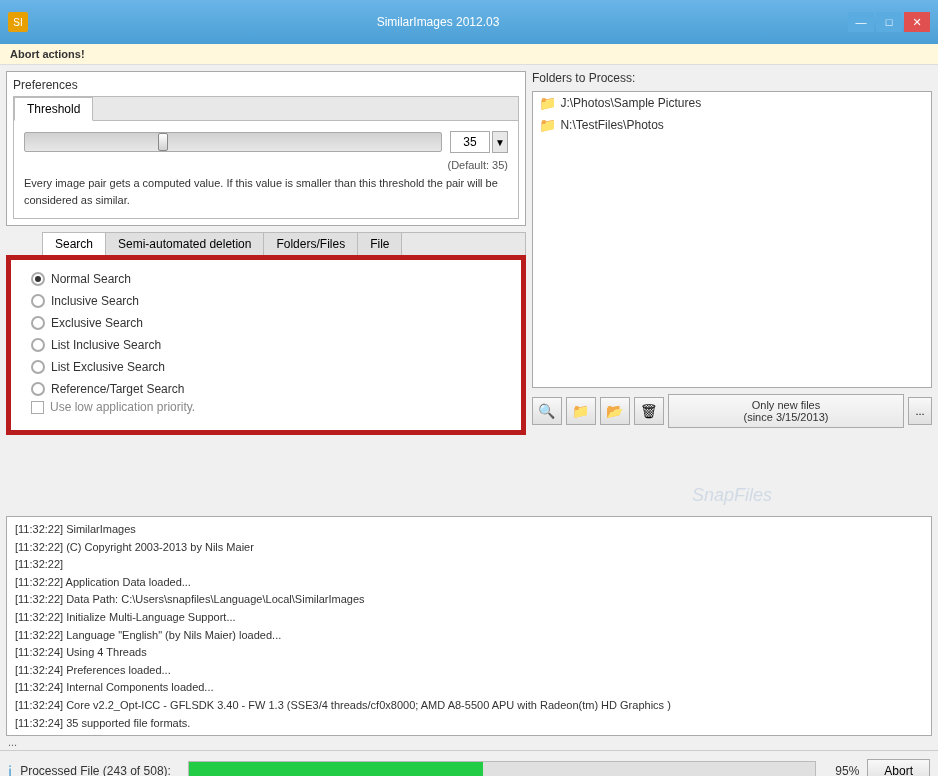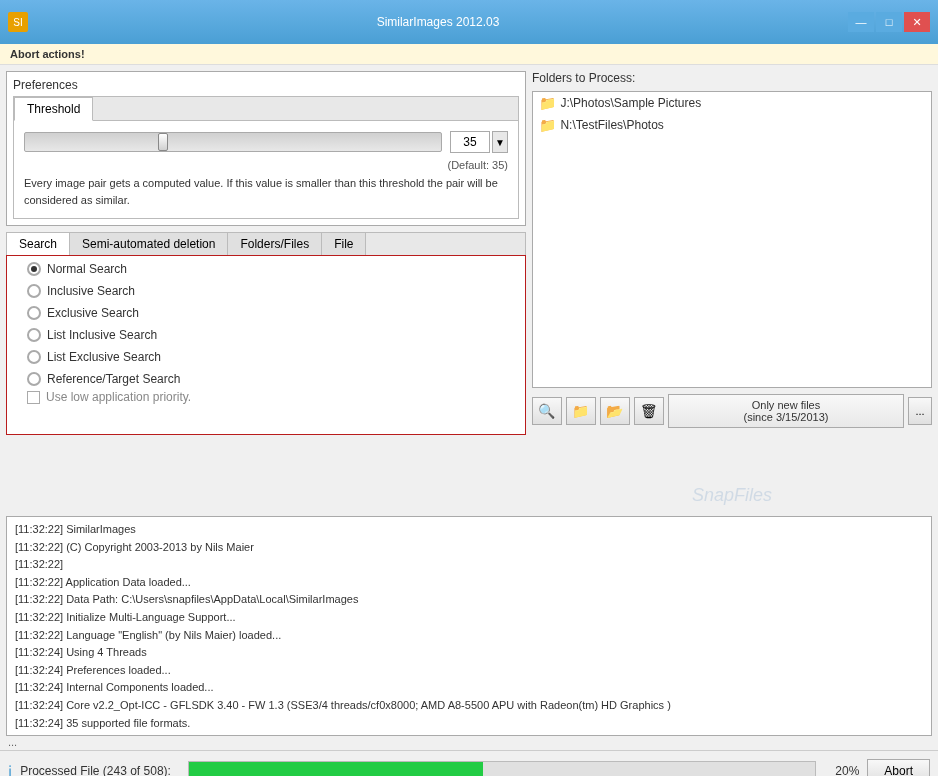--- a/index.html
+++ b/index.html
@@ -186,34 +186,35 @@
       line-height: 1.5;
       margin-top: 4px;
     }
 
     
     .search-tab-header {
       display: flex;
       background: #e8e8e8;
       border: 1px solid #bbb;
       border-bottom: none;
+      margin-left: 36px;
     }
     .search-tab-item {
       padding: 4px 12px;
       font-size: 12px;
       cursor: pointer;
       border-right: 1px solid #bbb;
       background: #e0e0e0;
     }
     .search-tab-item.active {
       background: white;
     }
     .search-tab-content {
-      border: 1px solid #b91c1c;
-      padding: 6px 20px;
+      border: 5px solid #b91c1c;
+      padding: 12px 20px;
       background: white;
       min-height: 180px;
     }
 
     
     .radio-group {
       display: flex;
       flex-direction: column;
       gap: 8px;
     }
@@ -535,37 +536,37 @@
       </div>
     </div>
 
   </div>
 
   <div class="log-area" id="log-container">
   <div class="log-line">[11:32:22] SimilarImages</div>
       <div class="log-line">[11:32:22] (C) Copyright 2003-2013 by Nils Maier</div>
       <div class="log-line">[11:32:22]</div>
       <div class="log-line">[11:32:22] Application Data loaded...</div>
-      <div class="log-line">[11:32:22] Data Path: C:\Users\snapfiles\AppData\Local\SimilarImages</div>
+      <div class="log-line">[11:32:22] Data Path: C:\Users\snapfiles\Language\Local\SimilarImages</div>
       <div class="log-line">[11:32:22] Initialize Multi-Language Support...</div>
       <div class="log-line">[11:32:22] Language "English" (by Nils Maier) loaded...</div>
       <div class="log-line">[11:32:24] Using 4 Threads</div>
       <div class="log-line">[11:32:24] Preferences loaded...</div>
       <div class="log-line">[11:32:24] Internal Components loaded...</div>
       <div class="log-line">[11:32:24] Core v2.2_Opt-ICC - GFLSDK 3.40 - FW 1.3 (SSE3/4 threads/cf0x8000; AMD A8-5500 APU with Radeon(tm) HD Graphics   )</div>
       <div class="log-line">[11:32:24] 35 supported file formats.</div>
       <div class="log-line">[11:32:24] Ready...</div>
     </div>
 
   <div class="bottom-section">
     <div class="status-sub">...</div>
     <div class="status-bar">
       <span class="status-icon">ℹ</span>
       <span class="status-text">Processed File (243 of 508):</span>
       <div class="progress-bar-container">
         <div class="progress-bar-fill" id="progress-fill" style="width: 47%;"></div>
       </div>
-      <span class="progress-pct">20%</span>
+      <span class="progress-pct">95%</span>
       <button class="abort-btn">Abort</button>
     </div>
   </div>
 
 </div>
 
 </body></html>

